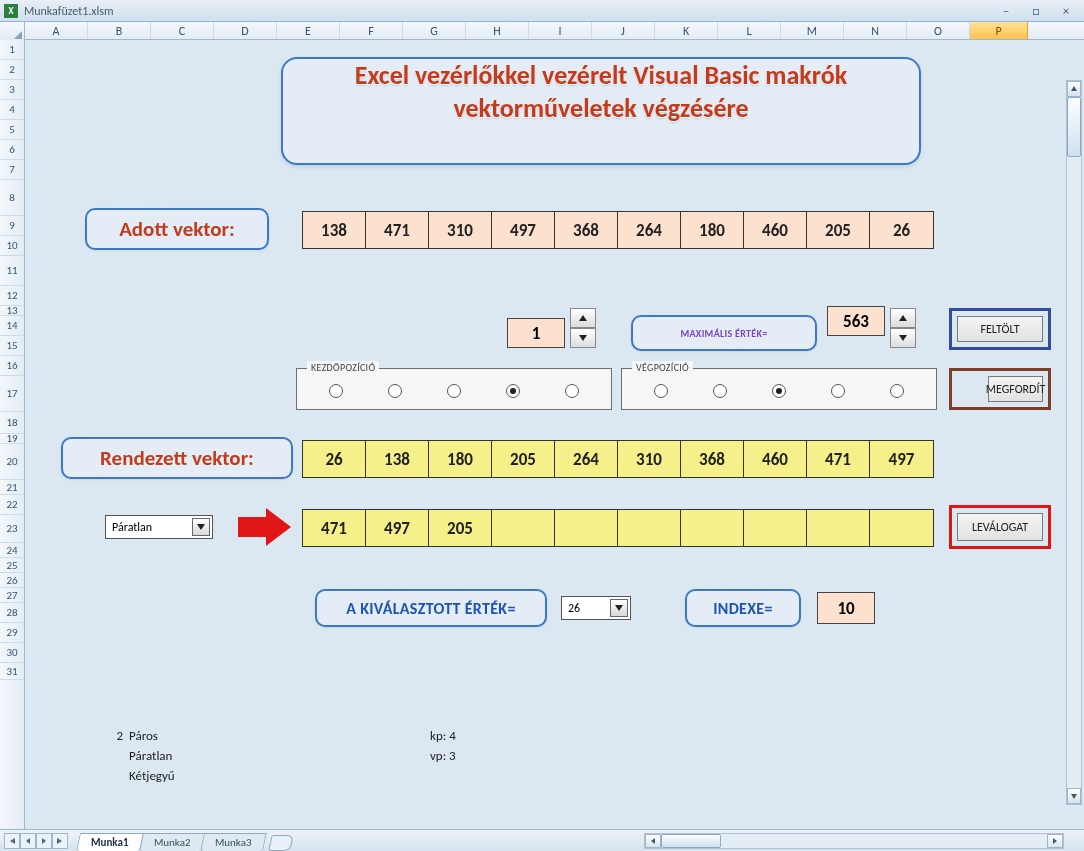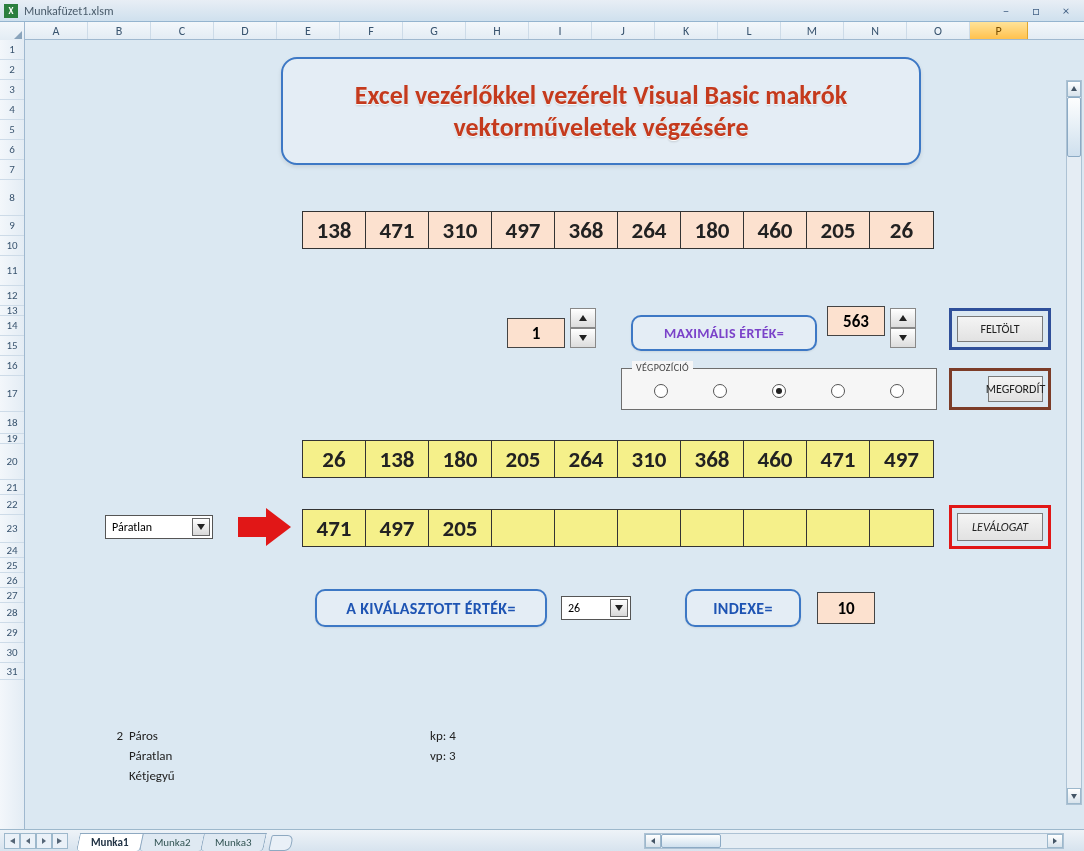--- a/index.html
+++ b/index.html
@@ -97,21 +97,21 @@
     position:relative;
     overflow:hidden;
   }
   .abs { position:absolute; }
   
   .title-panel {
     left:256px; top:17px; width:640px; height:108px;
     background:#e4edf5;
     border:2px solid #3d78c5;
     border-radius:16px;
-    display:flex;align-items:center;justify-content:center;
+    display:flex;justify-content:center;
     text-align:center;
     box-shadow: 0 2px 4px rgba(0,0,0,0.1);
   }
   .title-panel .t {
     font-size:26px;
     font-weight:bold;
     color:#c43a1d;
     text-shadow:0 1px 1px #fff,0 2px 2px rgba(0,0,0,0.15);
     line-height:1.25;
     padding:0 20px;
@@ -130,21 +130,21 @@
   .pill-blue { color:#1e54b3; font-size:16px; letter-spacing:0.3px;}
   
   .vec {
     display:flex;
     border:1px solid #333;
   }
   .vec .cell {
     width:63px; height:36px;
     border-right:1px solid #333;
     display:flex;align-items:center;justify-content:center;
-    font-size:23px; font-weight:bold;
+    font-size:17px; font-weight:bold;
   }
   .vec .cell:last-child{border-right:none;}
   .vec-orange .cell { background:#fce1cf; color:#222;}
   .vec-yellow .cell { background:#f5f08a; color:#222;}
   
   .valbox {
     border:1px solid #444;
     background:#fce1cf;
     font-size:17px; font-weight:bold;
     display:flex;align-items:center;justify-content:center;
@@ -345,20 +345,21 @@
 
     <div class="sheet">
 
       <div class="abs title-panel">
         <div class="t">
           <span>Excel vezérlőkkel vezérelt Visual Basic makrók</span><br>
           <span>vektorműveletek végzésére</span>
         </div>
       </div>
 
+      <div class="abs pill pill-red" style="left:60px;top:168px;width:184px;height:42px;">Adott vektor:</div>
 
       <div class="abs vec vec-orange" id="vec-input" style="left:277px;top:171px;">
           <div class="cell">138</div>
           <div class="cell">471</div>
           <div class="cell">310</div>
           <div class="cell">497</div>
           <div class="cell">368</div>
           <div class="cell">264</div>
           <div class="cell">180</div>
           <div class="cell">460</div>
@@ -373,47 +374,58 @@
               <polygon points="5,1 9,7 1,7" fill="#222"></polygon>
             </svg>
         </div>
         <div class="spinbtn">
           <svg width="10" height="8">
               <polygon points="1,1 9,1 5,7" fill="#222"></polygon>
             </svg>
         </div>
       </div>
 
-      <div class="abs pill pill-purple" style="left:606px;top:275px;width:186px;height:36px;font-size:14px;">MAXIMÁLIS ÉRTÉK=</div>
+      <div class="abs pill pill-purple" style="left:606px;top:275px;width:186px;height:36px;font-size:10px;">MAXIMÁLIS ÉRTÉK=</div>
       <div class="abs valbox" style="left:802px;top:266px;width:58px;height:30px;">563</div>
       <div class="abs spinner" style="left:865px;top:268px;">
         <div class="spinbtn">
           <svg width="10" height="8">
               <polygon points="5,1 9,7 1,7" fill="#222"></polygon>
             </svg>
         </div>
         <div class="spinbtn">
           <svg width="10" height="8">
               <polygon points="1,1 9,1 5,7" fill="#222"></polygon>
             </svg>
         </div>
       </div>
 
+      <div class="abs fset" style="left:271px;top:328px;width:316px;height:42px;">
+        <div class="legend">KEZDŐPOZÍCIÓ</div>
+        <div class="radios" id="radios-kp">
+            <div class="radio"></div>
+            <div class="radio"></div>
+            <div class="radio"></div>
+            <div class="radio checked"></div>
+            <div class="radio"></div>
+          </div>
+      </div>
 
       <div class="abs fset" style="left:596px;top:328px;width:316px;height:42px;">
         <div class="legend">VÉGPOZÍCIÓ</div>
         <div class="radios" id="radios-vp">
             <div class="radio"></div>
             <div class="radio"></div>
             <div class="radio checked"></div>
             <div class="radio"></div>
             <div class="radio"></div>
           </div>
       </div>
 
+      <div class="abs pill pill-red" style="left:36px;top:397px;width:232px;height:42px;">Rendezett vektor:</div>
 
       <div class="abs vec vec-yellow" id="vec-sorted" style="left:277px;top:400px;">
           <div class="cell">26</div>
           <div class="cell">138</div>
           <div class="cell">180</div>
           <div class="cell">205</div>
           <div class="cell">264</div>
           <div class="cell">310</div>
           <div class="cell">368</div>
           <div class="cell">460</div>
@@ -460,21 +472,21 @@
       <div class="abs pill pill-blue" style="left:660px;top:549px;width:116px;height:38px;">INDEXE=</div>
       <div class="abs valbox" style="left:792px;top:552px;width:58px;height:32px;">10</div>
 
       <div class="abs frame frame-blue" style="left:924px;top:268px;width:102px;height:42px;">
         <div class="actbtn" style="width:100%;height:100%;">FELTÖLT</div>
       </div>
       <div class="abs frame frame-brown" style="left:924px;top:328px;width:102px;height:42px;">
         <div class="actbtn" style="width:100%;height:100%;">MEGFORDÍT</div>
       </div>
       <div class="abs frame frame-red" style="left:924px;top:465px;width:102px;height:44px;">
-        <div class="actbtn" style="width:100%;height:100%;font-style:italic;">LEVÁLOGAT</div>
+        <div class="actbtn" style="width:100%;height:100%;">LEVÁLOGAT</div>
       </div>
 
       <div class="abs plain" style="left:88px;top:688px;text-align:right;width:10px;">2</div>
       <div class="abs plain" style="left:104px;top:688px;">Páros</div>
       <div class="abs plain" style="left:104px;top:708px;">Páratlan</div>
       <div class="abs plain" style="left:104px;top:728px;">Kétjegyű</div>
       <div class="abs plain" style="left:405px;top:688px;">kp: 4</div>
       <div class="abs plain" style="left:405px;top:708px;">vp: 3</div>
 
       <div class="vscroll">

